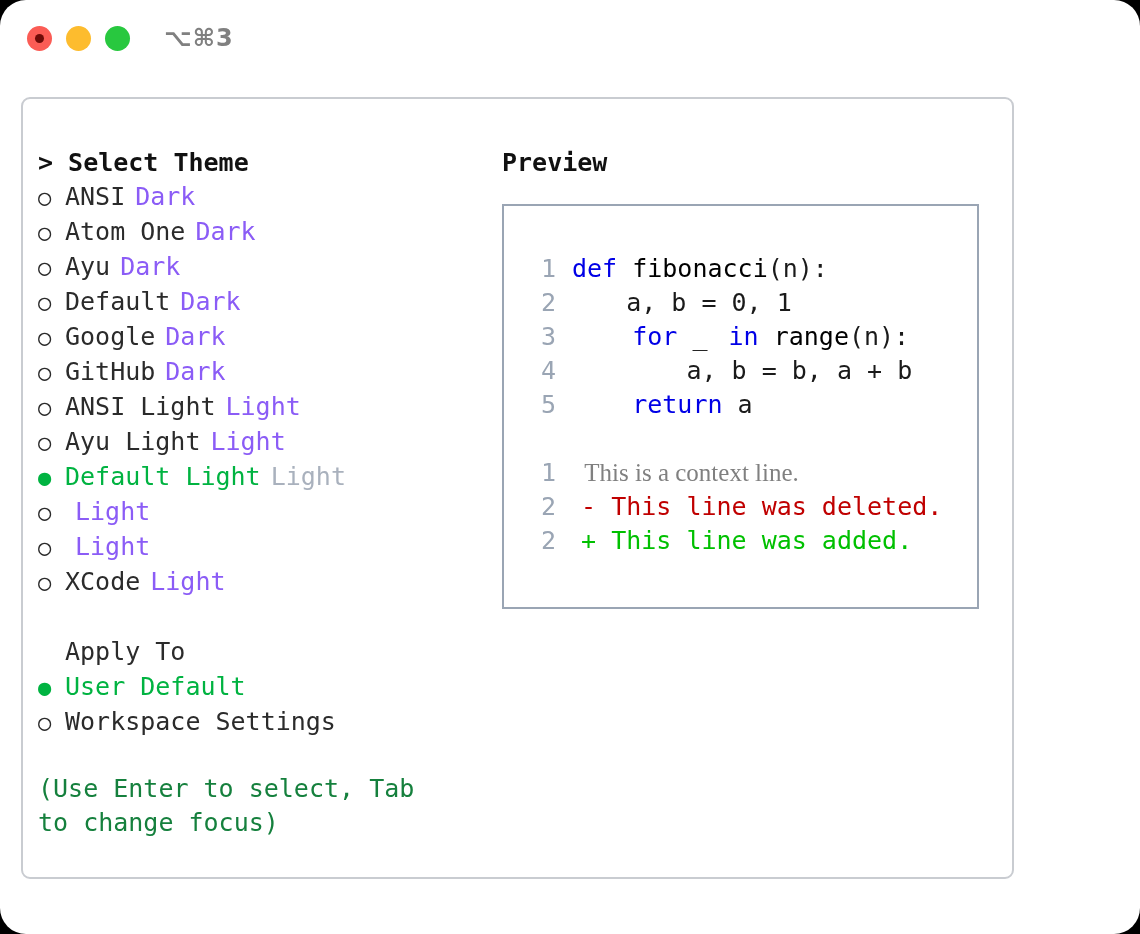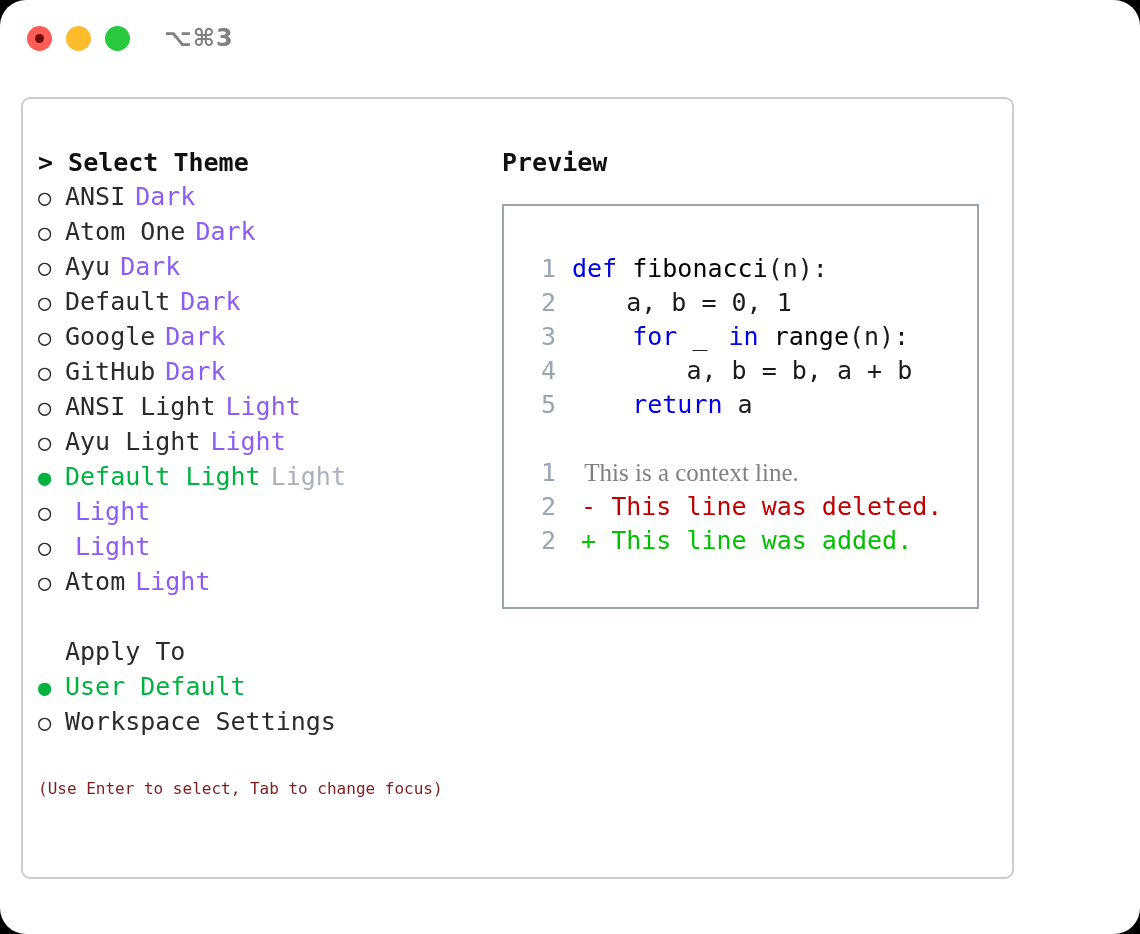--- a/index.html
+++ b/index.html
@@ -131,23 +131,23 @@
   .tag {
     color: #8b5cf6;
     margin-left: 10px;
   }
   .row.selected .tag { color: #a9b1bd; }
 
   .spacer-lg { height: 35px; }
   .spacer-sm { height: 32px; }
 
   .hint {
-    font-size: 16px;
-    line-height: 34px;
-    color: #7f1d1d;
+    font-size: 25px;
+    line-height: 34px;
+    color: #15803d;
     width: 420px;
     white-space: pre-wrap;
   }
 
   
   .preview-box {
     position: absolute;
     left: 479px;
     top: 105px;
     width: 477px;
@@ -204,21 +204,21 @@
           <div class="row"><span class="bullet">○</span><span class="label">Atom One</span><span class="tag">Dark</span></div>
           <div class="row"><span class="bullet">○</span><span class="label">Ayu</span><span class="tag">Dark</span></div>
           <div class="row"><span class="bullet">○</span><span class="label">Default</span><span class="tag">Dark</span></div>
           <div class="row"><span class="bullet">○</span><span class="label">Google</span><span class="tag">Dark</span></div>
           <div class="row"><span class="bullet">○</span><span class="label">GitHub</span><span class="tag">Dark</span></div>
           <div class="row"><span class="bullet">○</span><span class="label">ANSI Light</span><span class="tag">Light</span></div>
           <div class="row"><span class="bullet">○</span><span class="label">Ayu Light</span><span class="tag">Light</span></div>
           <div class="row selected"><span class="bullet on">●</span><span class="label">Default Light</span><span class="tag">Light</span></div>
           <div class="row"><span class="bullet">○</span><span class="tag">Light</span></div>
           <div class="row"><span class="bullet">○</span><span class="tag">Light</span></div>
-          <div class="row"><span class="bullet">○</span><span class="label">Atom</span><span class="tag">Light</span></div>
+          <div class="row"><span class="bullet">○</span><span class="label">XCode</span><span class="tag">Light</span></div>
         </div>
 
       <div class="spacer-lg"></div>
       <div class="row">
         <span class="bullet"> </span>
         <span class="label">Apply To</span>
       </div>
       <div class="list" id="apply-list">
           <div class="row selected"><span class="bullet on">●</span><span class="label">User Default</span></div>
           <div class="row"><span class="bullet">○</span><span class="label">Workspace Settings</span></div>

